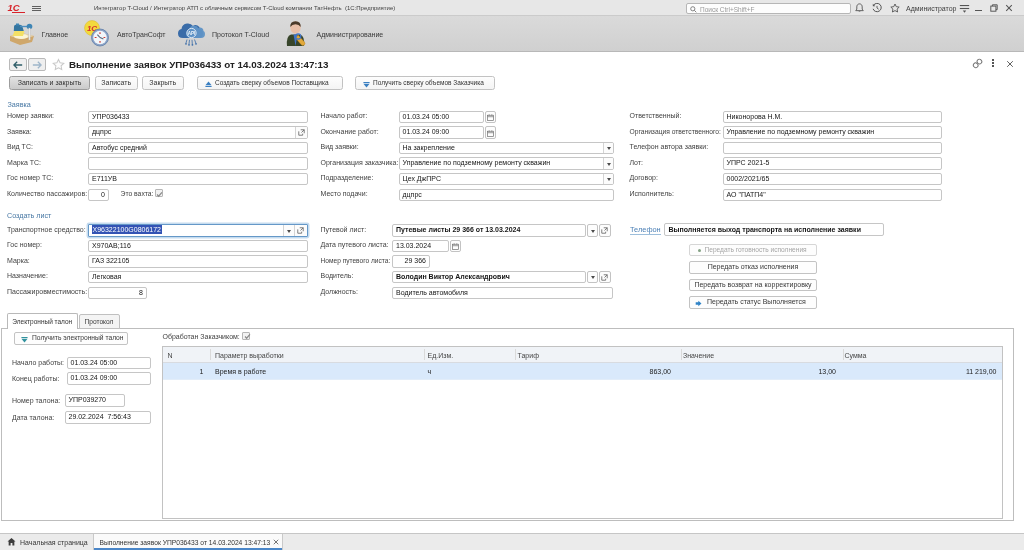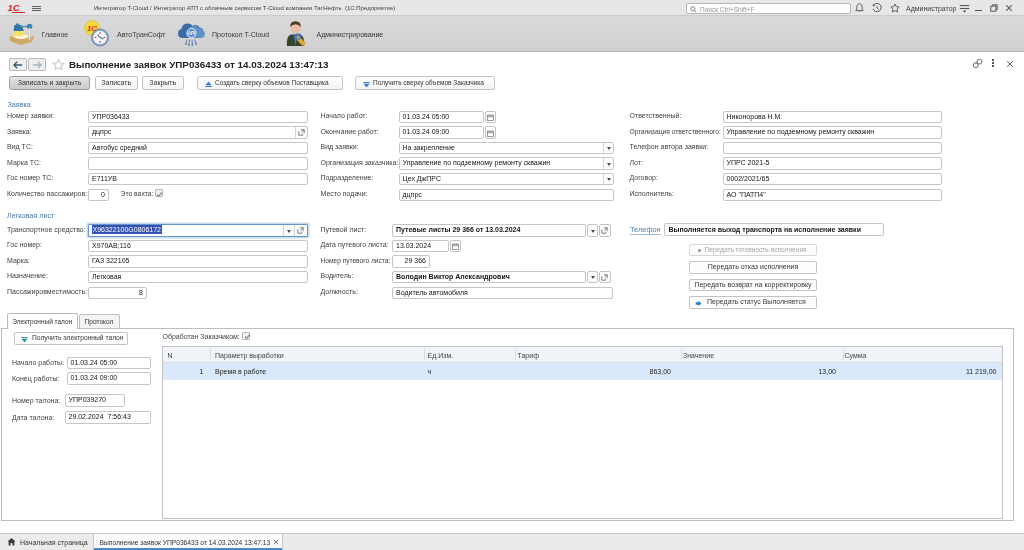--- a/index.html
+++ b/index.html
@@ -194,21 +194,21 @@
 <div class="i" style="left:722.5px;top:126.1px;width:219px">Управление по подземному ремонту скважин</div>
 <div class="l" style="left:629.5px;top:143.2px">Телефон автора заявки:</div>
 <div class="i" style="left:722.5px;top:141.7px;width:219px"></div>
 <div class="l" style="left:629.5px;top:158.8px">Лот:</div>
 <div class="i" style="left:722.5px;top:157.3px;width:219px">УПРС 2021-5</div>
 <div class="l" style="left:629.5px;top:174.4px">Договор:</div>
 <div class="i" style="left:722.5px;top:172.9px;width:219px">0002/2021/65</div>
 <div class="l" style="left:629.5px;top:190px">Исполнитель:</div>
 <div class="i" style="left:722.5px;top:188.5px;width:219px">АО "ПАТП4"</div>
 
-<div class="sec" style="left:7px;top:211px">Легковая лист</div>
+<div class="sec" style="left:7px;top:211px">Создать лист</div>
 <div class="l" style="left:7px;top:225.5px">Транспортное средство:</div>
 <div class="i" style="left:88px;top:224px;width:219.5px;border-color:#6598c8;box-shadow:0 0 0 1.5px #c6dcef;border-radius:1px"><span style="background:#3353b4;color:#fff;padding:1px 0.5px">X96322100G0806172</span>
  <div class="a" style="right:12.5px;top:0;bottom:0;width:11px;border-left:1px solid #d4d4d4;background:#fcfcfc">
       <div style="margin:4.5px auto 0;width:0;height:0;border-left:2.5px solid transparent;border-right:2.5px solid transparent;border-top:3px solid #4b4b4b"></div>
     </div>
  <div class="a" style="right:0;top:0;bottom:0;width:12.5px;border-left:1px solid #d4d4d4;background:#fcfcfc">
       <svg width="7" height="7" style="margin:2px auto 0" viewBox="0 0 9 9">
         <path d="M1 3v5h5V6M3.5 1H8v4.5M8 1 4.5 4.5" fill="none" stroke="#6b6b6b" stroke-width="1.1"></path>
       </svg>
     </div></div>

